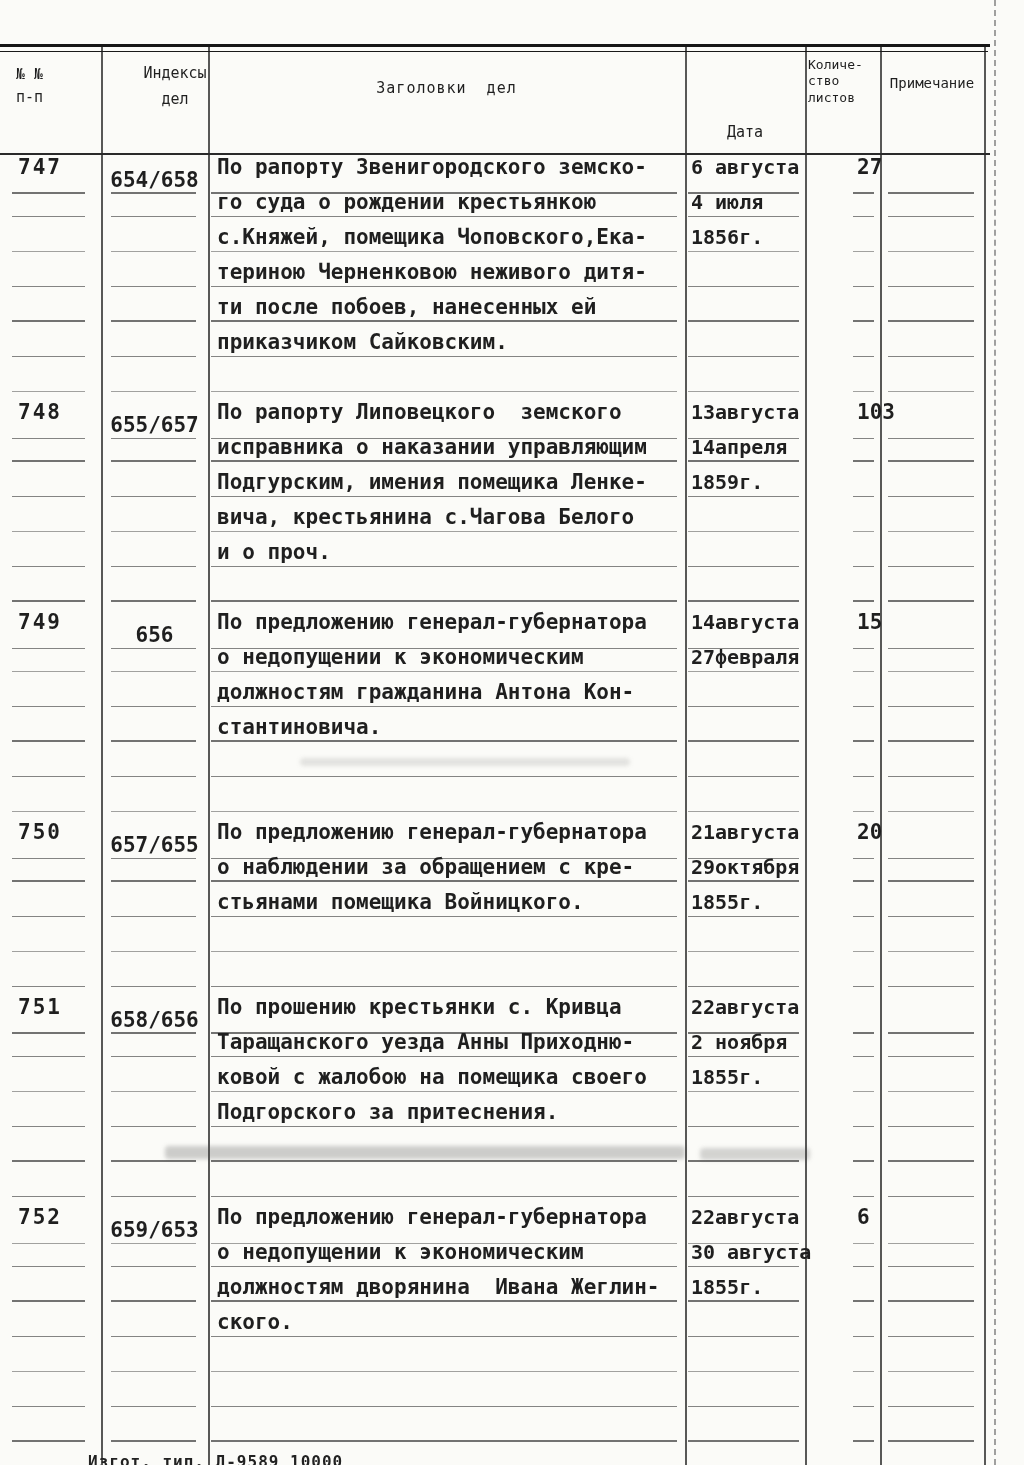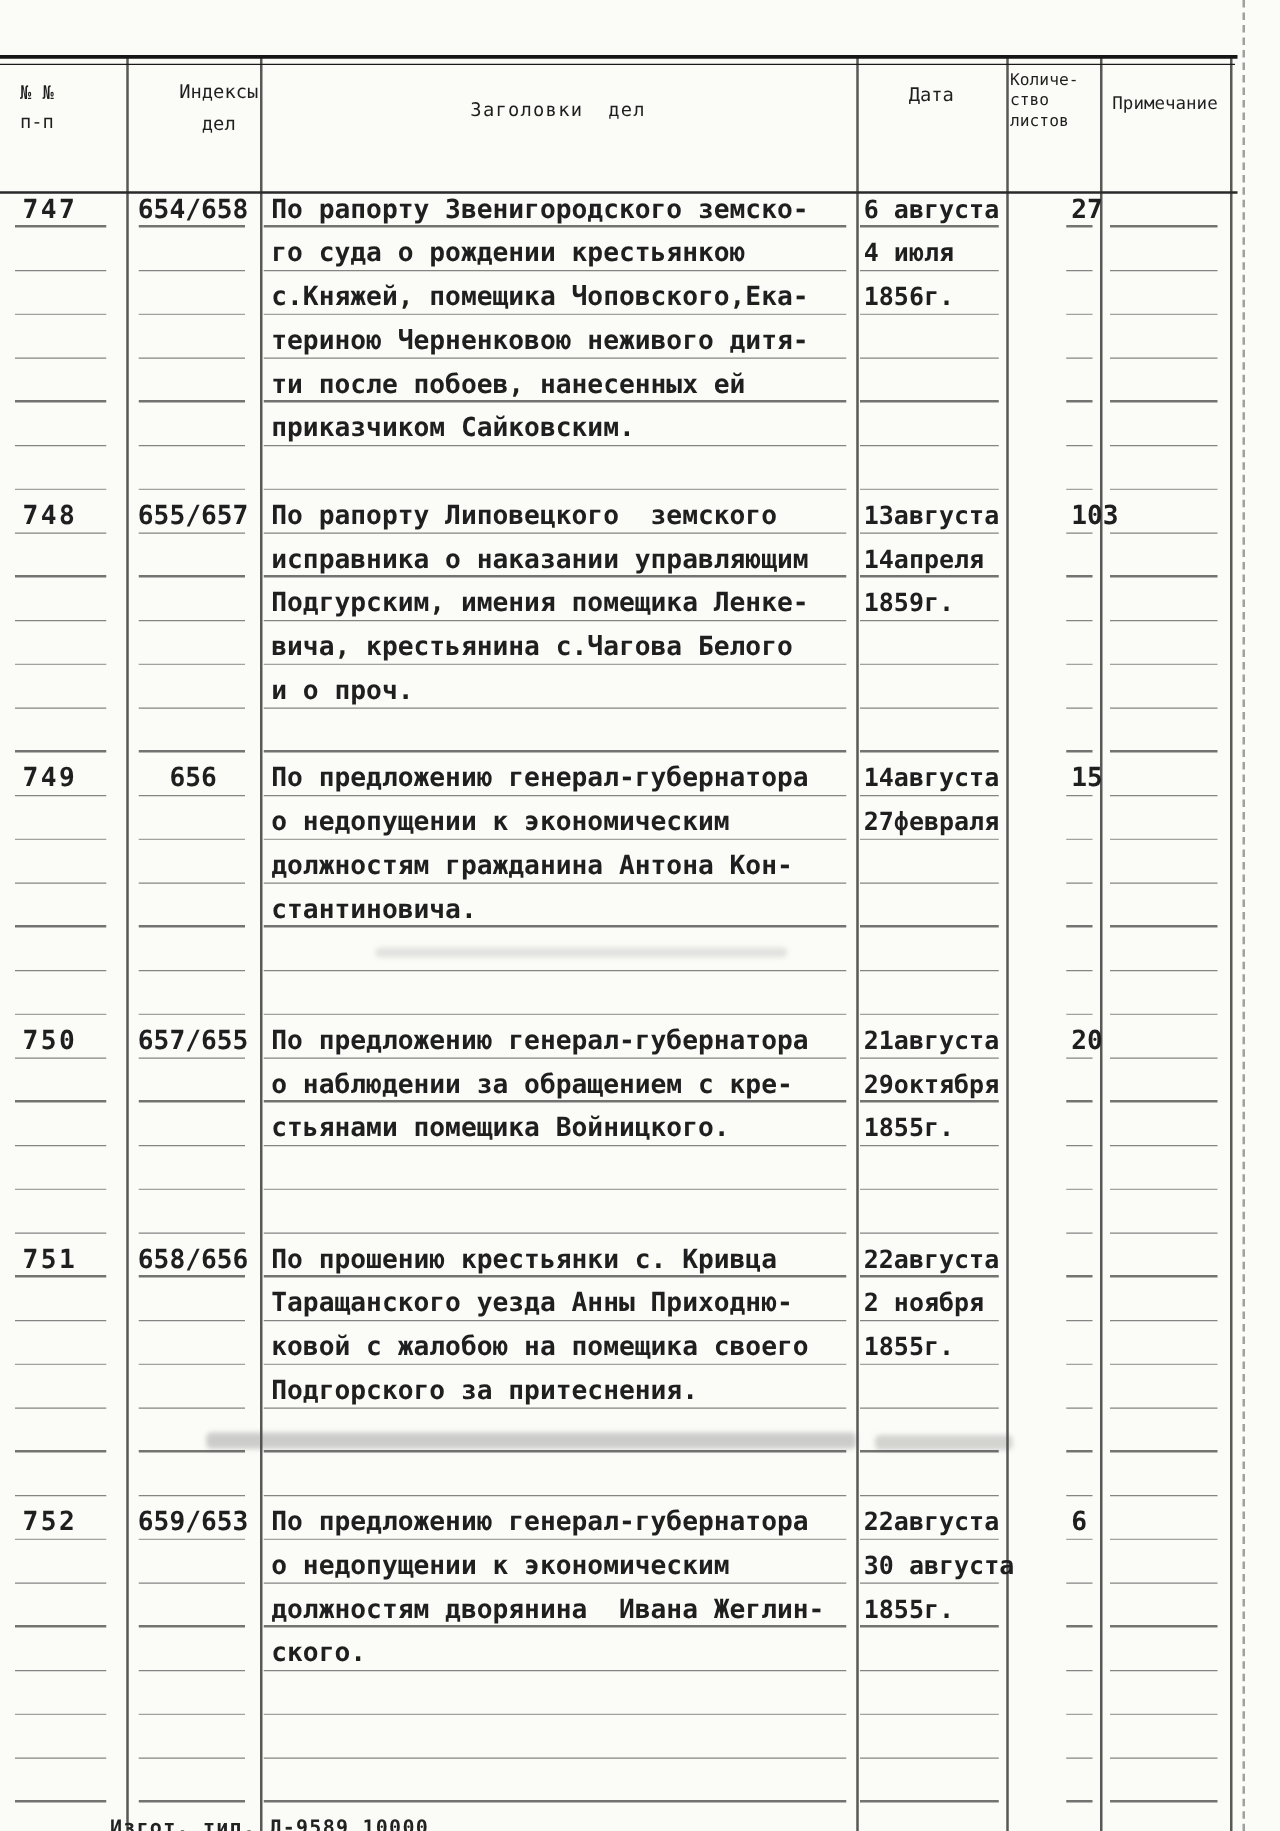--- a/index.html
+++ b/index.html
@@ -18,31 +18,31 @@
   .header{
     position:absolute;left:0;top:44px;width:990px;height:106px;
     border-top:3px solid #161616;border-bottom:2px solid #2a2a2a;
     display:grid;grid-template-columns:101px 107px 477px 120px 75px 104px 6px;
   }
   .header::before{content:"";position:absolute;left:0;right:2px;top:4px;border-top:1px solid #1a1a1a;}
   .hcell{position:relative;white-space:pre-line;font-weight:400;}
   .h-num{padding:16px 0 0 16px;font-size:15px;line-height:1.55;}
   .h-index{padding:14px 0 0 0;text-align:center;font-size:15px;line-height:1.7;margin-left:41px;}
   .h-title{text-align:center;padding-top:32px;font-size:15px;word-spacing:10px;letter-spacing:1px;}
-  .h-date{text-align:center;padding-top:20px;font-size:15px;}
+  .h-date{text-align:center;padding-top:32px;font-size:15px;margin-top:44px;}
   .h-sheets{font-size:13px;padding:10px 0 2px 3px;line-height:1.25;}
   .h-note{font-size:14px;padding-top:28px;text-align:center;}
 
   
   #rows{position:absolute;left:0;top:150px;width:990px;}
   .row{display:grid;grid-template-columns:101px 107px 477px 120px 75px 104px 6px;height:35px;}
   .cell{position:relative;font-size:21px;font-weight:700;line-height:34px;white-space:pre;}
   .cell span{position:relative;z-index:1;}
   .cell-num{padding-left:18px;letter-spacing:2px;}
-  .cell-index{text-align:center;}
+  .cell-index{text-align:center;margin-top:13px;}
   .cell-title{padding-left:9px;}
   .cell-date{padding-left:6px;font-size:20px;}
   .cell-sheets{padding-left:8px;margin-left:44px;}
   .rule{position:absolute;left:5px;right:5px;bottom:3px;border-bottom:1.5px solid rgba(35,35,35,.55);}
   .cell-num .rule{left:12px;right:16px;}
   .cell-index .rule{left:10px;right:12px;}
   .cell-title .rule{left:3px;right:8px;}
   .cell-date .rule{left:3px;right:6px;}
   .cell-sheets .rule{left:4px;right:6px;}
   .cell-note .rule{left:8px;right:10px;}

